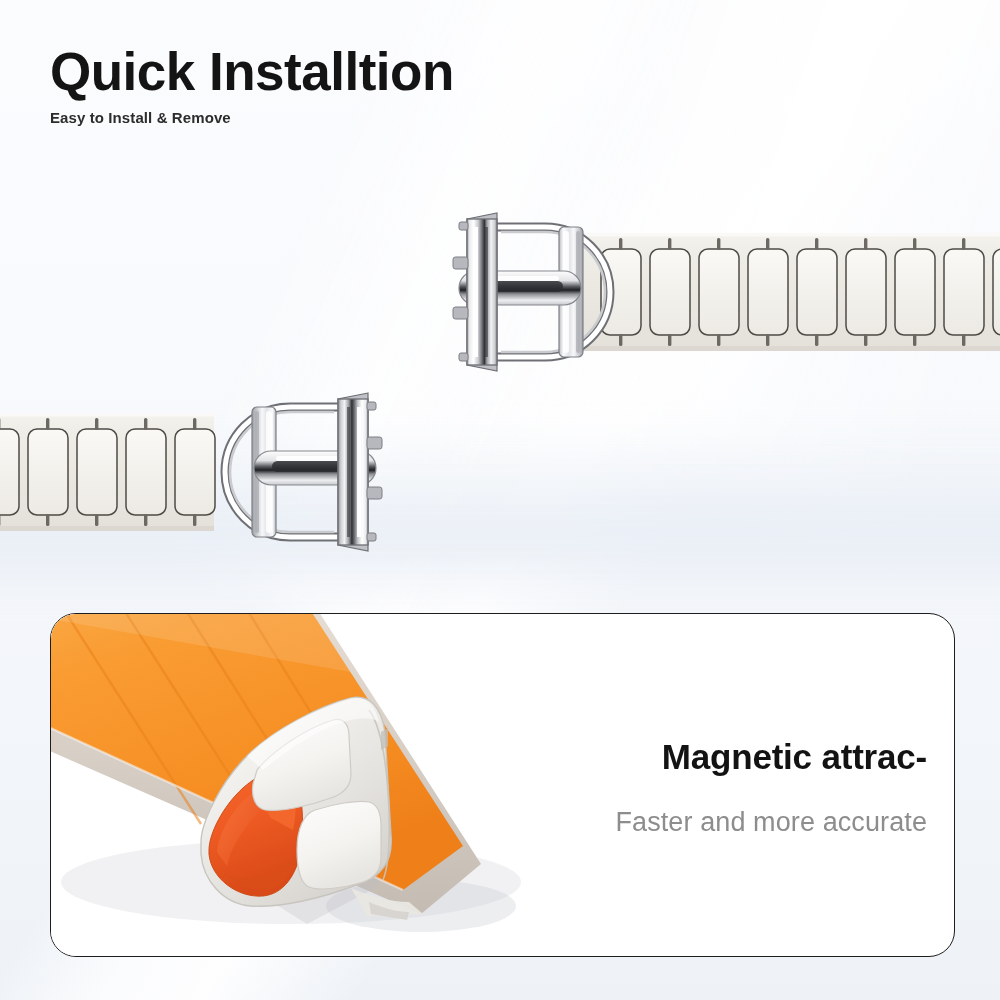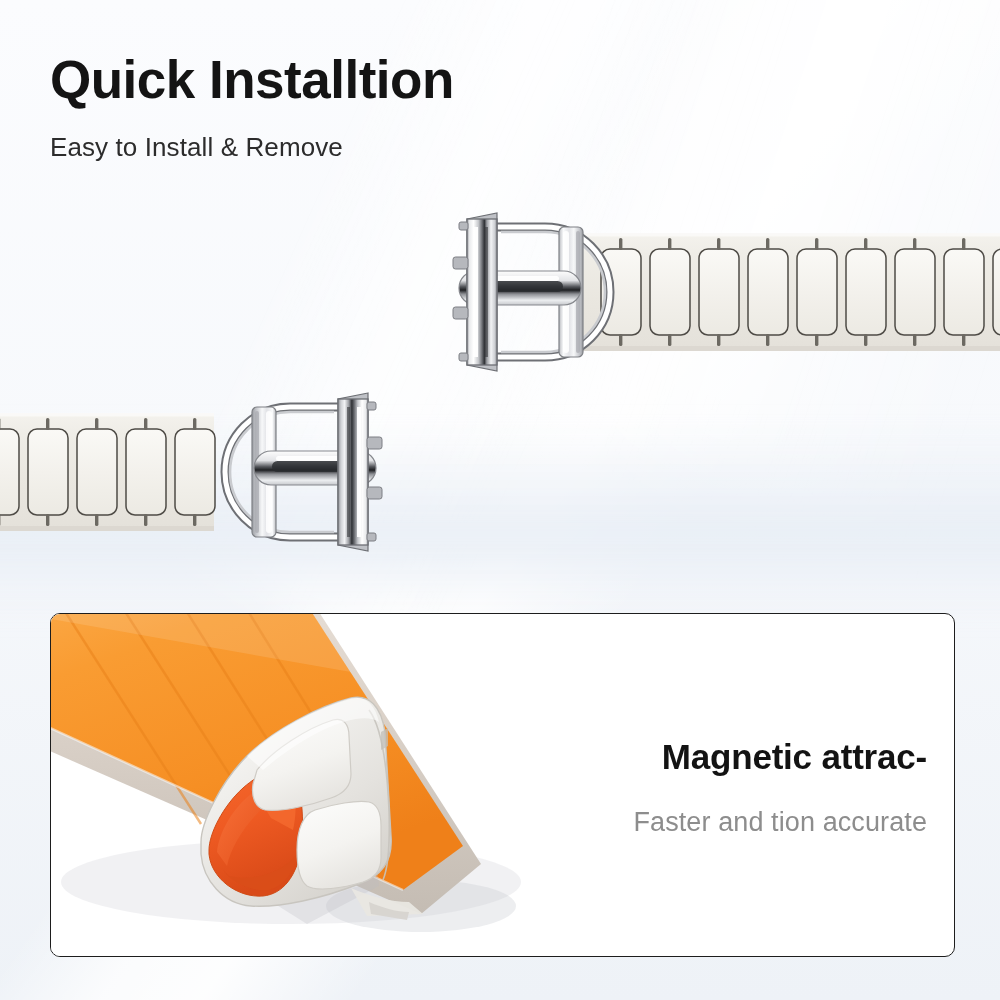--- a/index.html
+++ b/index.html
@@ -50,54 +50,54 @@
     filter: blur(30px);
   }
   .sheen-c {
     left: -80px; top: 430px;
     width: 1200px; height: 180px;
     background: linear-gradient(180deg, rgba(236,241,247,0) 0%, rgba(231,237,245,0.9) 60%, rgba(228,235,244,0) 100%);
     filter: blur(16px);
   }
 
   
-  .header { position: absolute; left: 50px; top: 52px; }
+  .header { position: absolute; left: 50px; top: 44px; }
   .title {
     font-size: 53px;
     font-weight: bold;
     color: #141414;
     letter-spacing: -0.5px;
     line-height: 1.04;
     white-space: nowrap;
   }
   .subtitle {
-    margin-top: 25px;
-    font-size: 26px;
-    font-weight: normal;
+    margin-top: 10px;
+    font-size: 15px;
+    font-weight: bold;
     color: #2c2c2c;
     letter-spacing: 0.1px;
     white-space: nowrap;
   }
 
   
   .band-illustration { position: absolute; }
 
   #band-top    { left: 445px; top: 205px; }
   #band-bottom { left: -30px; top: 385px; }
 
   
   .photo-card {
     position: absolute;
     left: 50px;
     top: 613px;
     width: 905px;
     height: 344px;
     background: #ffffff;
     border: 1.6px solid #1d1d1d;
-    border-radius: 10px;
+    border-radius: 26px;
     overflow: hidden;
     box-sizing: border-box;
   }
 
   .photo-area {
     position: absolute;
     left: 0; top: 0;
     width: 580px; height: 342px;
     overflow: hidden;
   }
@@ -511,19 +511,19 @@
           </g>
         </g>
       </svg>
     </div>
 
     <div class="caption-block">
       <div class="caption-heading">
         <div>Magnetic attrac-</div>
       </div>
       <div class="caption-body">
-        <div>Faster and tion accurate</div>
+        <div>Faster and more accurate</div>
       </div>
     </div>
 
   </div>
 
 </div>
 
 </body></html>

